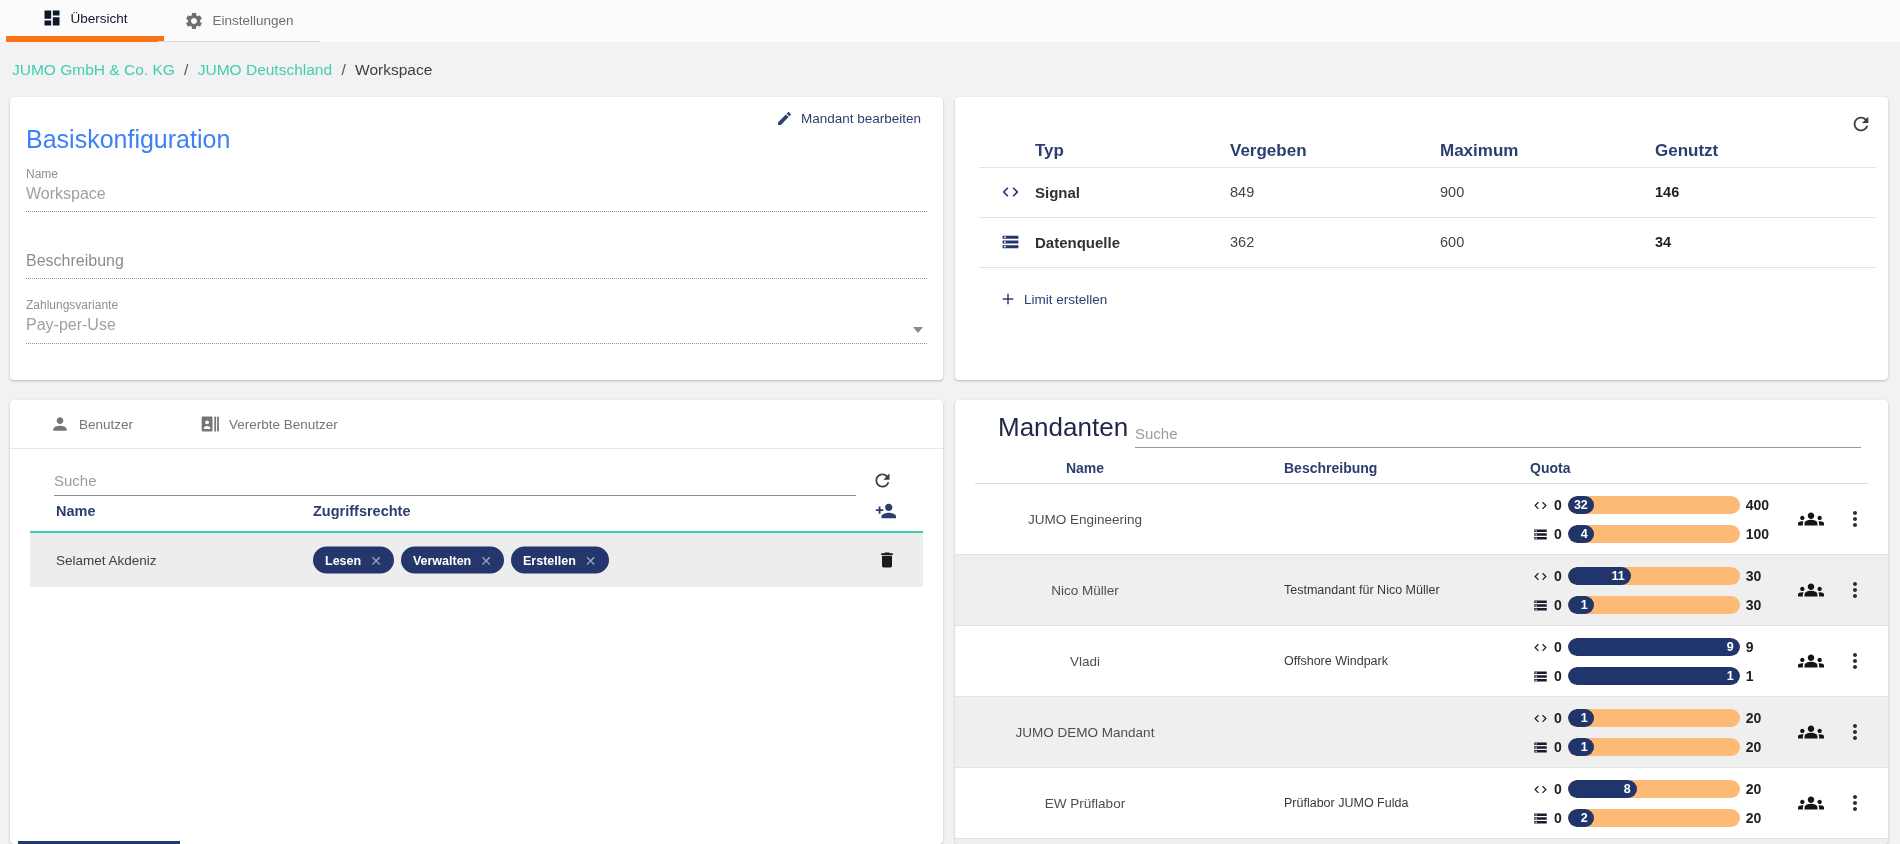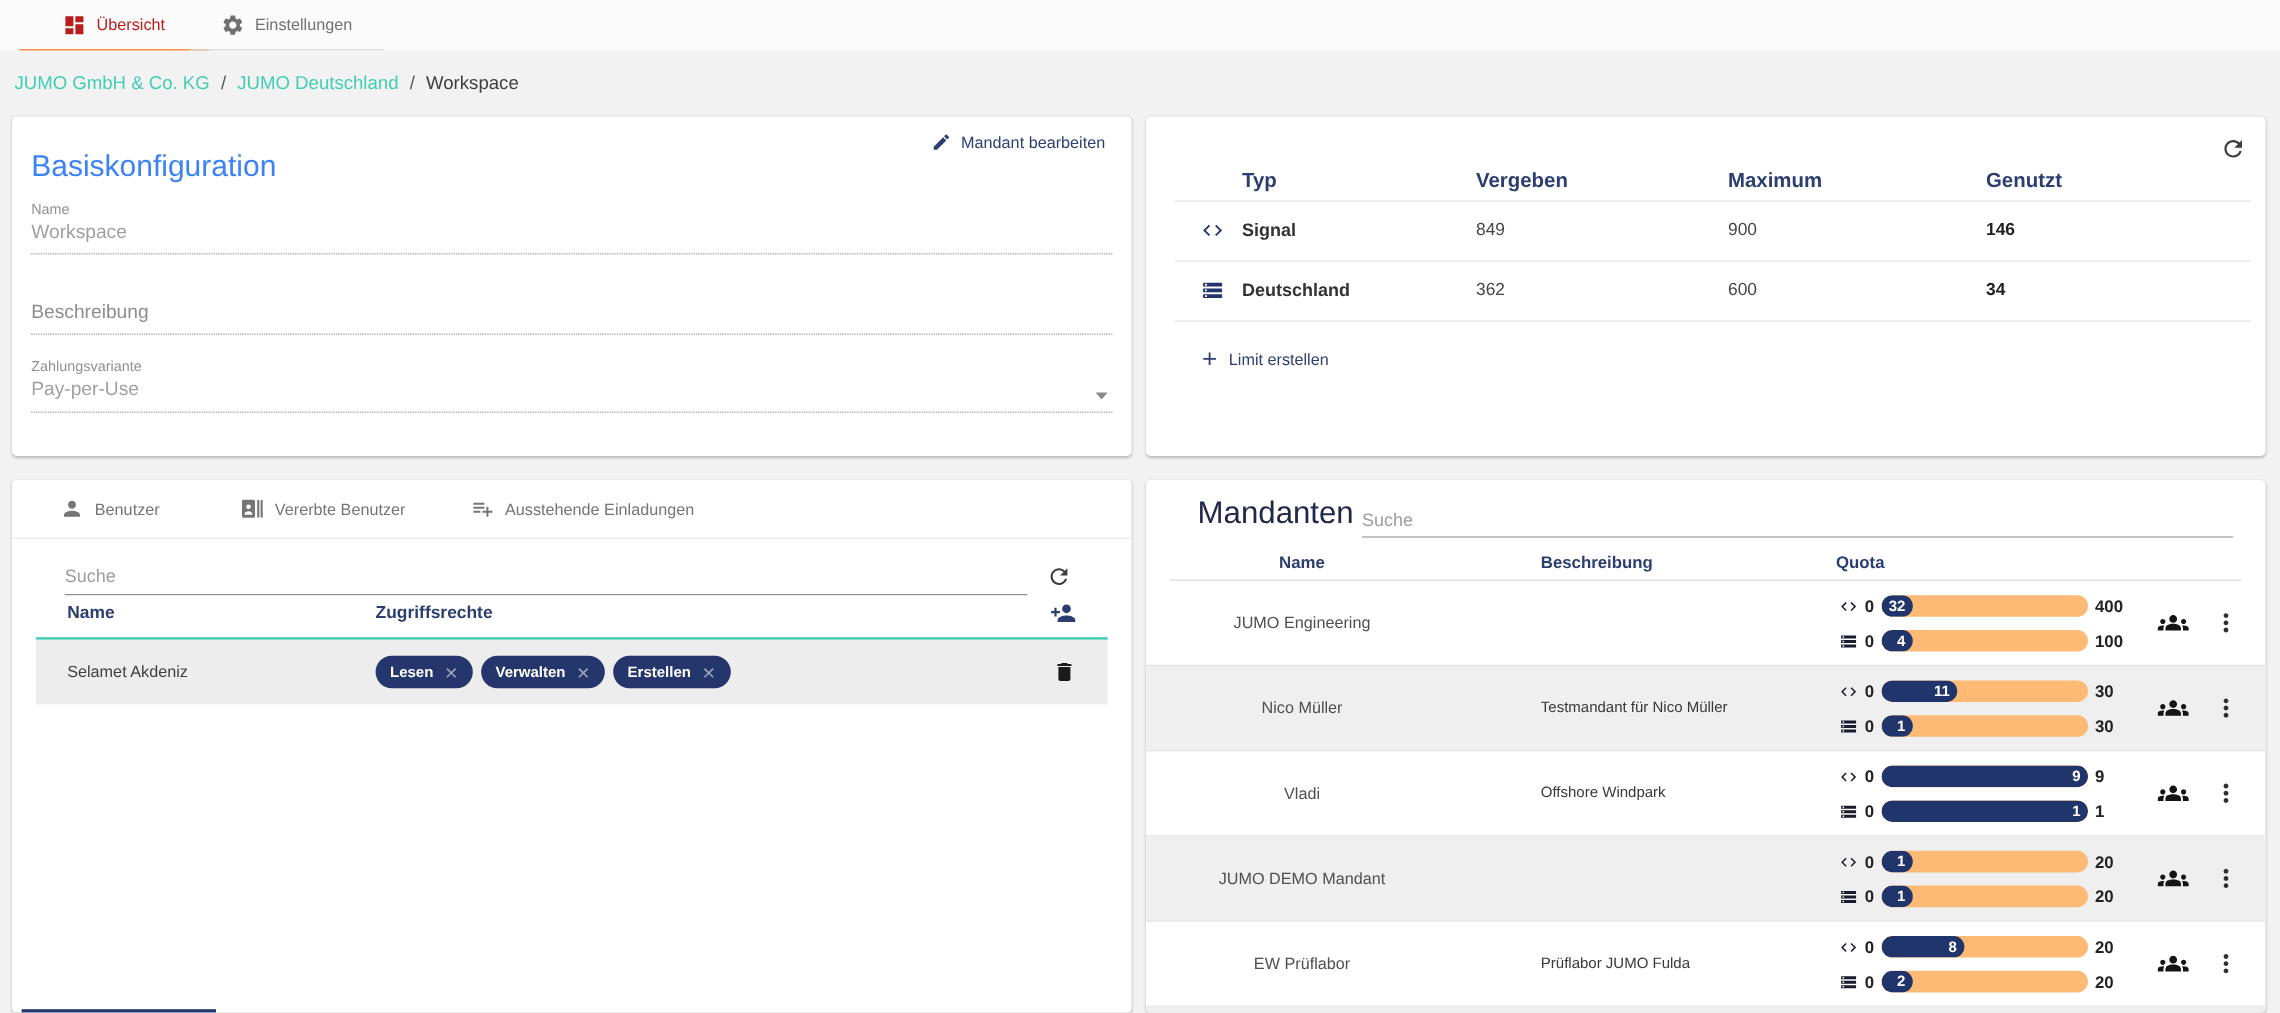--- a/index.html
+++ b/index.html
@@ -3,21 +3,21 @@
 <meta charset="utf-8">
 <style>
   *{box-sizing:border-box;margin:0;padding:0}
   html,body{width:1900px;height:844px}
   body{position:relative;overflow:hidden;background:#f2f2f2;font-family:"Liberation Sans",sans-serif;color:#333}
   svg{display:block}
   
   .topbar{position:absolute;left:0;top:0;width:1900px;height:42px;background:#fbfbfb}
   .tab{position:absolute;top:0;height:42px;display:flex;align-items:center;justify-content:center;gap:8px;
        font-size:13.5px;color:#707070;cursor:pointer}
-  #tab-uebersicht{left:16px;width:158px;border-bottom:1px solid #f97316;color:#b91c1c}
+  #tab-uebersicht{left:6px;width:158px;border-bottom:6px solid #f97316;color:#0f172a}
   #tab-einstellungen{left:158px;width:162px;border-bottom:1px solid #d8d8d8}
   
   .breadcrumb{position:absolute;left:12px;top:61px;font-size:15.5px;color:#3e3e3e}
   .crumb-link{color:#41ceb2;cursor:pointer}
   .crumb-sep{color:#555;margin:0 5px}
   
   .card{position:absolute;background:#fff;border-radius:4px;overflow:hidden;
         box-shadow:0 1px 3px rgba(0,0,0,.14),0 1px 2px rgba(0,0,0,.10)}
   #card-basis{left:10px;top:97px;width:933px;height:283px}
   #card-limits{left:955px;top:97px;width:933px;height:283px}
@@ -160,21 +160,21 @@
      <div class="lim-cell lim-typ" style="left:80px;top:95px">Signal</div>
      <div class="lim-cell" style="left:275px;top:95px">849</div>
      <div class="lim-cell" style="left:485px;top:95px">900</div>
      <div class="lim-cell lim-gen" style="left:700px;top:95px">146</div>
      <div class="rule" style="top:120px"></div>
       <div class="lim-icon" style="top:145px">
         <svg viewBox="0 0 24 24" width="19" height="19" fill="currentColor">
           <path d="M2 20h20v-4H2v4zm2-3h2v2H4v-2zM2 4v4h20V4H2zm4 3H4V5h2v2zm-4 7h20v-4H2v4zm2-3h2v2H4v-2z"></path>
         </svg>
       </div>
-     <div class="lim-cell lim-typ" style="left:80px;top:145px">Deutschland</div>
+     <div class="lim-cell lim-typ" style="left:80px;top:145px">Datenquelle</div>
      <div class="lim-cell" style="left:275px;top:145px">362</div>
      <div class="lim-cell" style="left:485px;top:145px">600</div>
      <div class="lim-cell lim-gen" style="left:700px;top:145px">34</div>
      <div class="rule" style="top:170px"></div>
     </div>
   <div class="add-link">
     <span class="iconslot">
         <svg viewBox="0 0 24 24" width="18" height="18" fill="currentColor">
           <path d="M19 13h-6v6h-2v-6H5v-2h6V5h2v6h6v2z"></path>
         </svg>
@@ -193,26 +193,20 @@
      </div>
       <div class="utab">
        <svg viewBox="0 0 24 24" width="20" height="20" fill="currentColor">
           <path d="M2 4.5C2 3.67 2.67 3 3.5 3h10c.83 0 1.5.67 1.5 1.5v15c0 .83-.67 1.5-1.5 1.5h-10C2.67 21 2 20.33 2 19.5v-15z"></path>
           <circle cx="8.5" cy="10" r="2.3" fill="#fff"></circle>
           <path d="M4.6 17.2c0-1.9 2.1-2.8 3.9-2.8s3.9.9 3.9 2.8v.8H4.6v-.8z" fill="#fff"></path>
           <rect x="17.2" y="3" width="2.1" height="18" rx="1"></rect>
           <rect x="20.6" y="3" width="2.1" height="18" rx="1"></rect>
         </svg>
        <span>Vererbte Benutzer</span>
-     </div>
-      <div class="utab">
-       <svg viewBox="0 0 24 24" width="20" height="20" fill="currentColor">
-          <path d="M14 10H3v2h11v-2zm0-4H3v2h11V6zm-4 8H3v2h7v-2zm8 0v-4h-2v4h-4v2h4v4h2v-4h4v-2h-4z"></path>
-        </svg>
-       <span>Ausstehende Einladungen</span>
      </div>
     </div>
   <div class="utab-underline"></div>
   <input class="u-search" placeholder="Suche" style="">
   <div class="u-refresh icon-btn">
     <span class="iconslot"><svg viewBox="0 0 24 24" width="21" height="21" fill="currentColor">
           <path d="M17.65 6.35C16.2 4.9 14.21 4 12 4c-4.42 0-7.99 3.58-8 8s3.57 8 8 8c3.73 0 6.84-2.55 7.73-6h-2.08c-.82 2.33-3.04 4-5.65 4-3.31 0-6-2.69-6-6s2.69-6 6-6c1.66 0 3.14.69 4.22 1.78L13 11h7V4l-2.35 2.35z"></path>
         </svg></span>
   </div>
   <div class="u-h" style="left:46px">Name</div>

